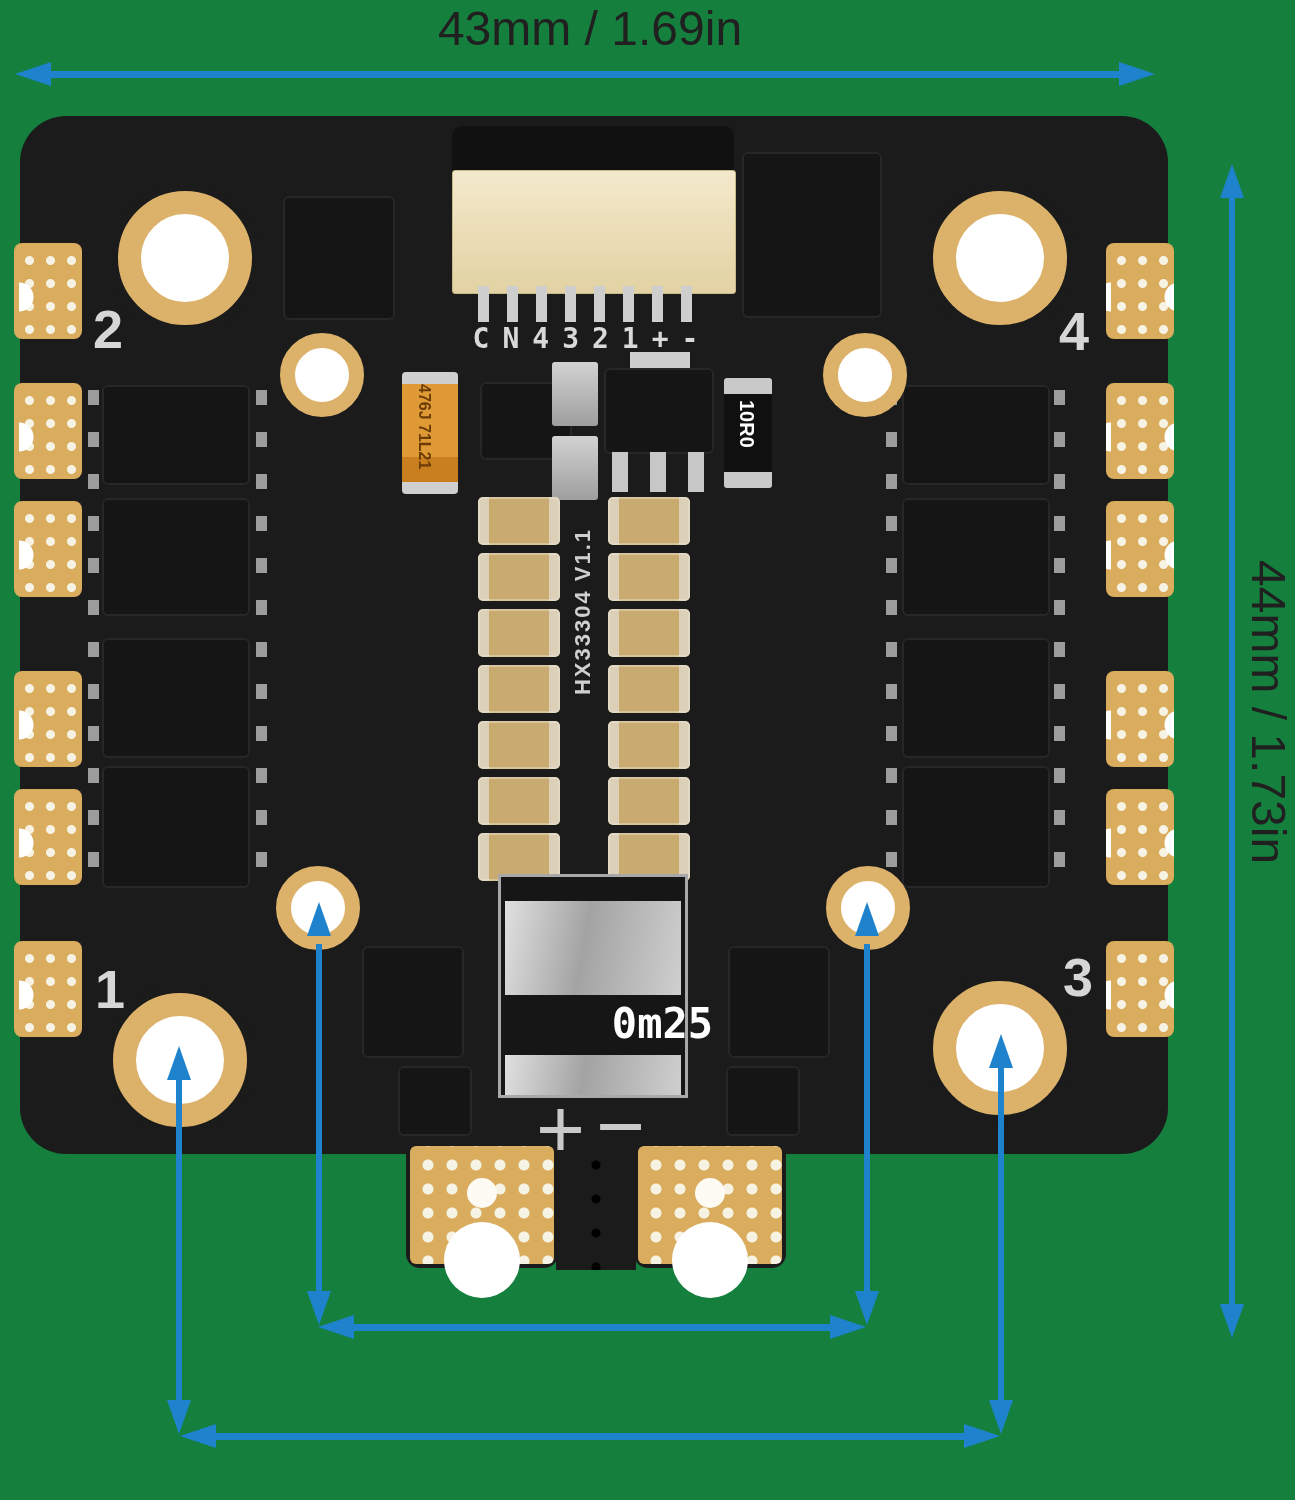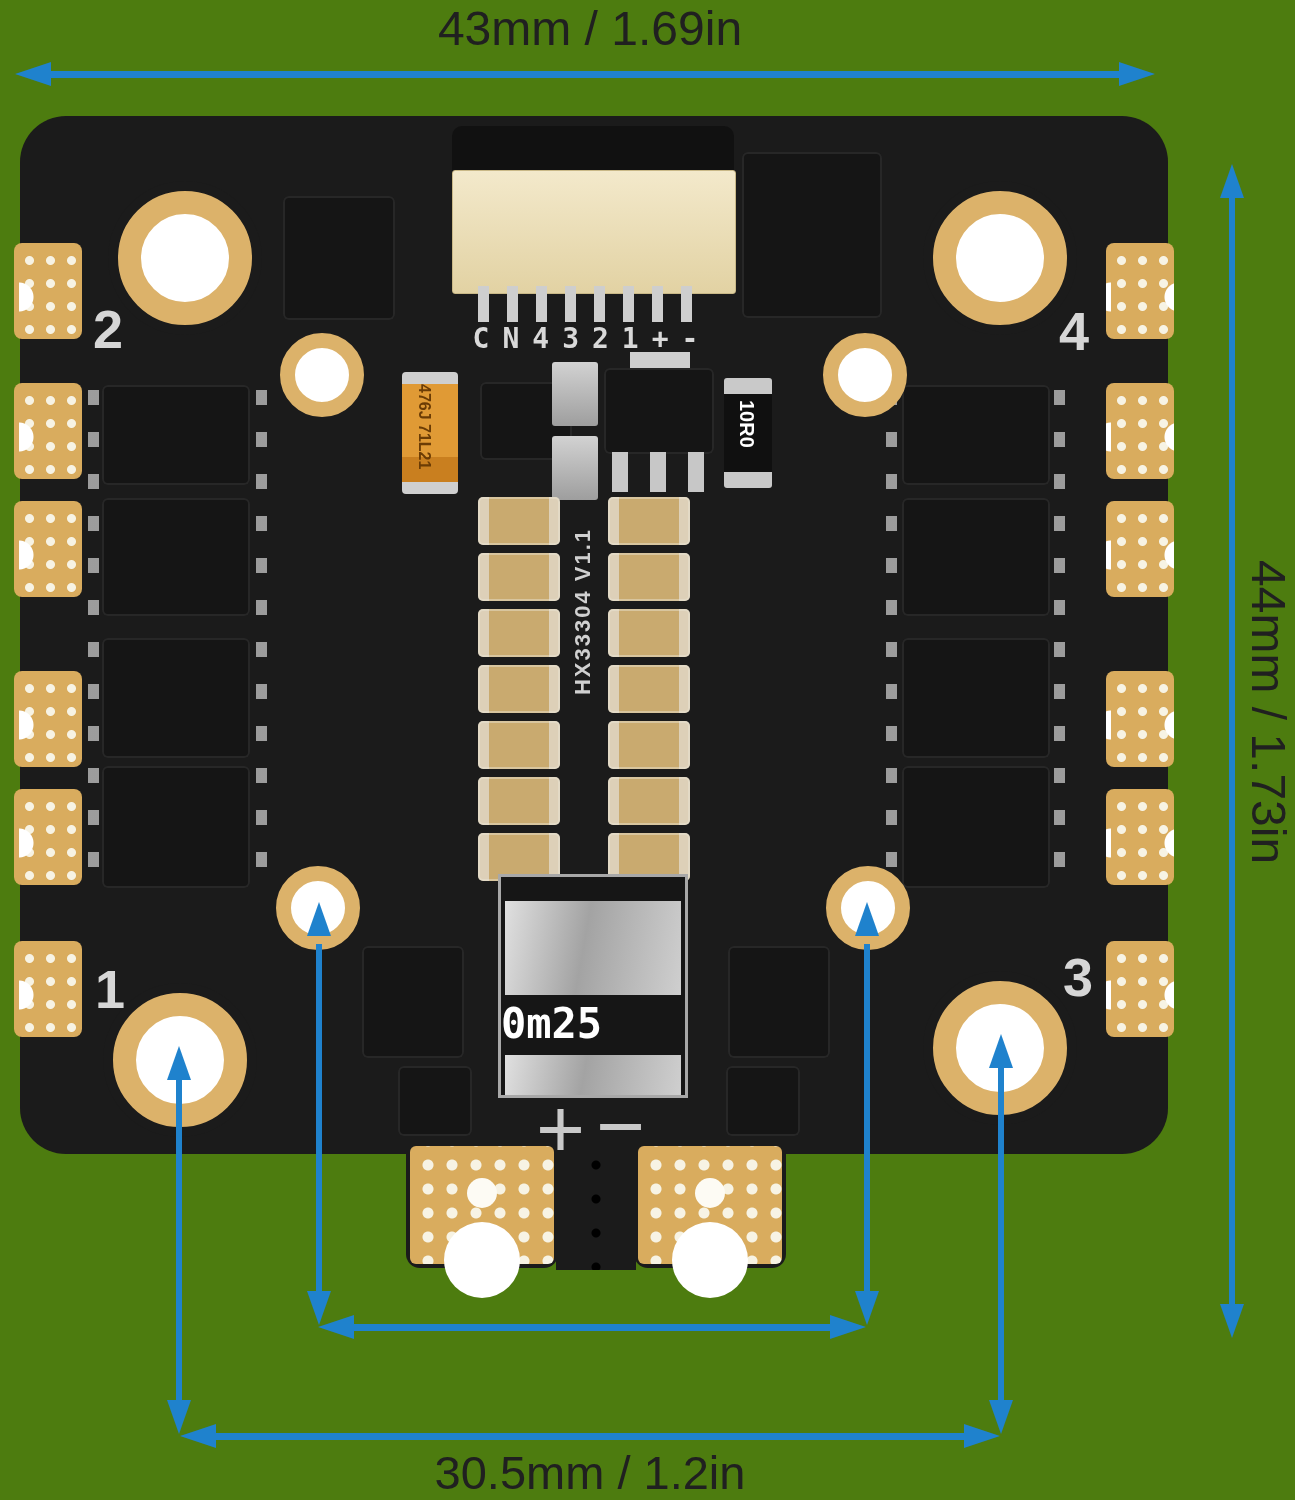--- a/index.html
+++ b/index.html
@@ -1,16 +1,16 @@
 <!DOCTYPE html>
 <html><head>
 <meta charset="utf-8">
 <style>
   html,body{margin:0;padding:0;background:#fff;}
-  #canvas{position:relative;width:1295px;height:1500px;background:#4d7c0f;overflow:hidden;
+  #canvas{position:relative;width:1295px;height:1500px;background:#15803d;overflow:hidden;
           font-family:"Liberation Sans",sans-serif;}
   .abs{position:absolute;}
   
   .dline{position:absolute;background:#1f82cd;}
   .ah{position:absolute;width:0;height:0;}
   .ah-l{border-top:12px solid transparent;border-bottom:12px solid transparent;border-right:36px solid #1f82cd;}
   .ah-r{border-top:12px solid transparent;border-bottom:12px solid transparent;border-left:36px solid #1f82cd;}
   .ah-u{border-left:12px solid transparent;border-right:12px solid transparent;border-bottom:34px solid #1f82cd;}
   .ah-d{border-left:12px solid transparent;border-right:12px solid transparent;border-top:34px solid #1f82cd;}
   .dimtext{position:absolute;color:#202020;font-size:48px;text-align:center;line-height:1.05;}
@@ -152,21 +152,21 @@
     <div class="cap" style="left:608px;top:609px;"></div>
     <div class="cap" style="left:608px;top:665px;"></div>
     <div class="cap" style="left:608px;top:721px;"></div>
     <div class="cap" style="left:608px;top:777px;"></div>
     <div class="cap" style="left:608px;top:833px;"></div>
 
     <div class="silk" style="left:570px;top:528px;writing-mode:vertical-rl;transform:rotate(180deg);font-size:22px;letter-spacing:2px;color:#d0d0d0;">HX33304 V1.1</div>
 
     <div class="abs" style="left:498px;top:874px;width:190px;height:224px;box-sizing:border-box;border:3px solid #a8a8a8;background:#161616;">
       <div class="abs silver" style="left:4px;top:24px;width:176px;height:94px;"></div>
-      <div class="abs" style="left:0;top:122px;width:212px;text-align:left;color:#fff;font-size:42px;font-weight:bold;font-family:'DejaVu Sans Mono',monospace;">0m25</div>
+      <div class="abs" style="left:0;top:122px;width:212px;text-align:right;color:#fff;font-size:42px;font-weight:bold;font-family:'DejaVu Sans Mono',monospace;">0m25</div>
       <div class="abs silver" style="left:4px;top:178px;width:176px;height:40px;"></div>
     </div>
 
     <div class="silk" style="left:536px;top:1080px;font-size:84px;font-weight:normal;color:#c9c9c9;">+</div>
     <div class="silk" style="left:596px;top:1078px;font-size:84px;font-weight:normal;color:#c9c9c9;">−</div>
   </div>
 
   <div class="dline" style="left:316px;top:944px;width:6px;height:350px;"></div>
   <div class="ah ah-u" style="left:307px;top:902px;"></div>
   <div class="ah ah-d" style="left:307px;top:1291px;"></div>
@@ -179,15 +179,14 @@
 
   <div class="dline" style="left:176px;top:1078px;width:6px;height:325px;"></div>
   <div class="ah ah-u" style="left:167px;top:1046px;"></div>
   <div class="ah ah-d" style="left:167px;top:1400px;"></div>
   <div class="dline" style="left:998px;top:1066px;width:6px;height:337px;"></div>
   <div class="ah ah-u" style="left:989px;top:1034px;"></div>
   <div class="ah ah-d" style="left:989px;top:1400px;"></div>
   <div class="dline" style="left:214px;top:1433px;width:752px;height:7px;"></div>
   <div class="ah ah-l" style="left:180px;top:1424px;"></div>
   <div class="ah ah-r" style="left:964px;top:1424px;"></div>
-  <div class="dimtext" style="left:240px;top:1448px;width:700px;font-size:47px;">30.5mm / 1.2in</div>
 
 </div>
 
 </body></html>

